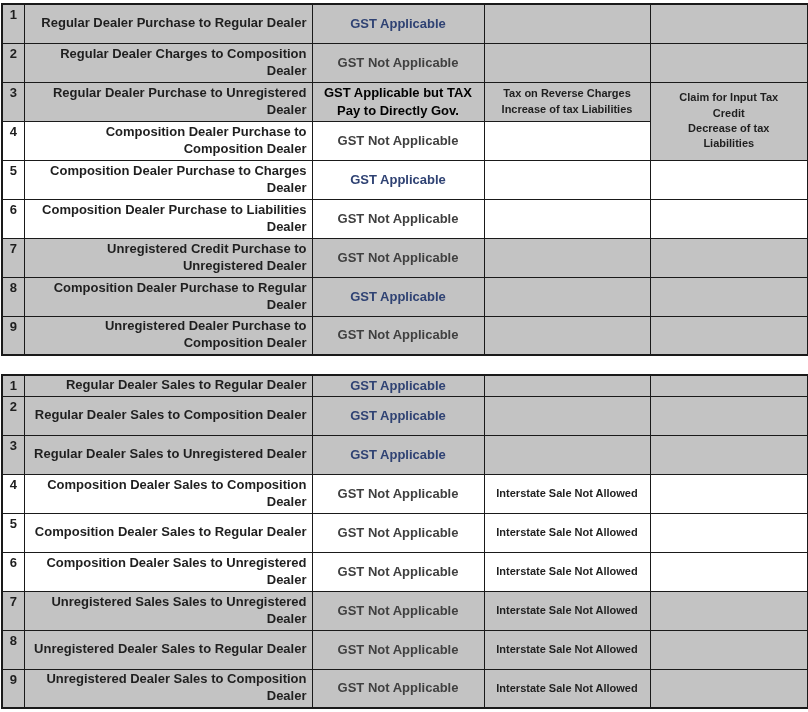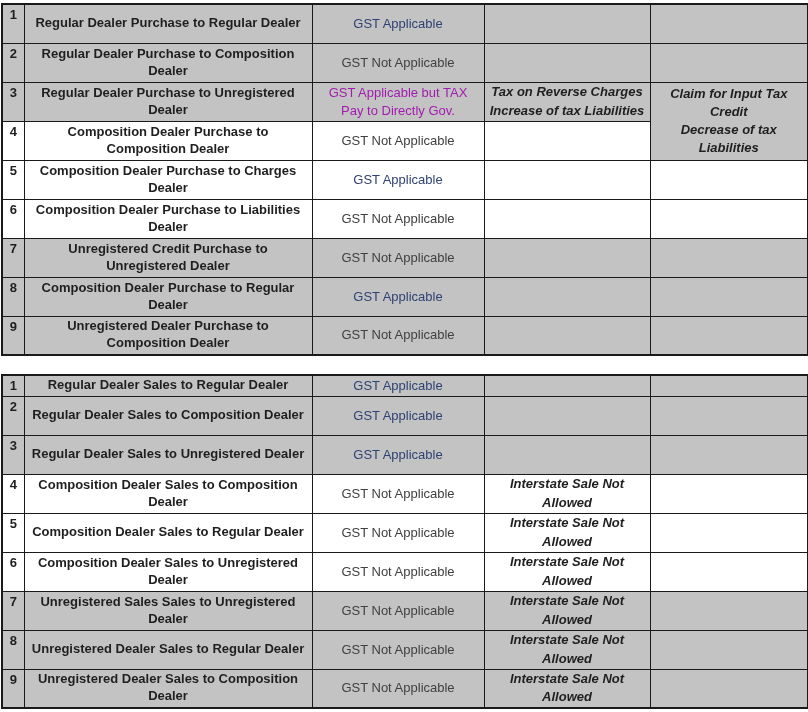--- a/index.html
+++ b/index.html
@@ -5,26 +5,26 @@
   html,body{margin:0;padding:0;background:#ffffff;}
   body{width:808px;height:712px;font-family:"Liberation Sans",sans-serif;}
   .page{padding:3px 1px 0 1px;}
   table.gst{border-collapse:collapse;table-layout:fixed;width:806px;border:2px solid #1a1a1a;}
   table.gst td{border:1px solid #1a1a1a;overflow:hidden;}
   table.gst tr{height:39px;}
   table.gst tr.h1{height:21px;}
   tr.shade td{background:#c3c3c3;}
   tr.plain td{background:#ffffff;}
   td.num{font-weight:bold;font-size:13px;color:#1f1f1f;text-align:center;vertical-align:top;padding-top:2px;}
-  td.desc{font-weight:bold;font-size:13px;color:#1f1f1f;text-align:center;vertical-align:middle;line-height:1.3;padding:0 5px;}
-  td.status{font-weight:normal;font-size:13px;text-align:center;vertical-align:middle;line-height:1.35;padding:0 5px;}
+  td.desc{font-weight:bold;font-size:13px;color:#1f1f1f;text-align:right;vertical-align:middle;line-height:1.3;padding:0 5px;}
+  td.status{font-weight:bold;font-size:13px;text-align:center;vertical-align:middle;line-height:1.35;padding:0 5px;}
   td.status.blue{color:#2f4273;}
   td.status.red{color:#404040;}
-  td.status.purple{color:#a21caf;}
-  td.note{font-weight:bold;font-size:13px;color:#1f1f1f;text-align:center;vertical-align:middle;line-height:1.4;padding:0 4px;font-style:italic;}
+  td.status.purple{color:#000000;}
+  td.note{font-weight:bold;font-size:11px;color:#1f1f1f;text-align:center;vertical-align:middle;line-height:1.4;padding:0 4px;}
   td.note .line{white-space:nowrap;}
   .sales-gap{height:18px;}
   
 </style>
 </head>
 <body>
 
 <div class="page">
 
   <table class="gst">
@@ -38,21 +38,21 @@
     <tbody>
       <tr class="shade">
         <td class="num">1</td>
         <td class="desc">Regular Dealer Purchase to Regular Dealer</td>
         <td class="status blue">GST Applicable</td>
         <td class="note"></td>
         <td class="note"></td>
       </tr>
       <tr class="shade">
         <td class="num">2</td>
-        <td class="desc">Regular Dealer Purchase to Composition Dealer</td>
+        <td class="desc">Regular Dealer Charges to Composition Dealer</td>
         <td class="status red">GST Not Applicable</td>
         <td class="note"></td>
         <td class="note"></td>
       </tr>
       <tr class="shade">
         <td class="num">3</td>
         <td class="desc">Regular Dealer Purchase to Unregistered Dealer</td>
         <td class="status purple">GST Applicable but TAX Pay to Directly Gov.</td>
         <td class="note">
           <div class="line">Tax on Reverse Charges</div>

